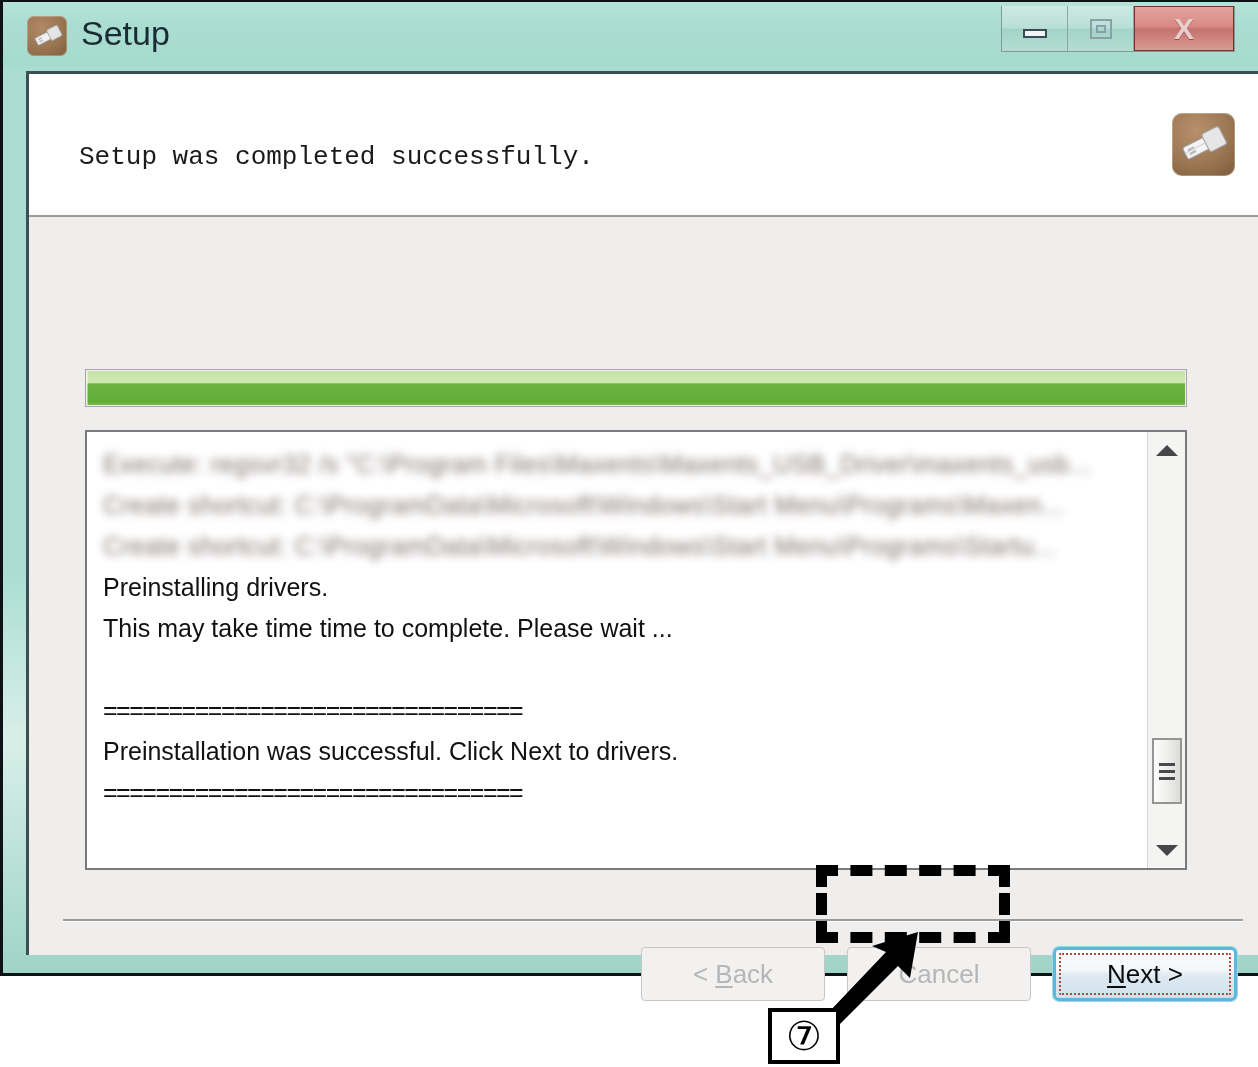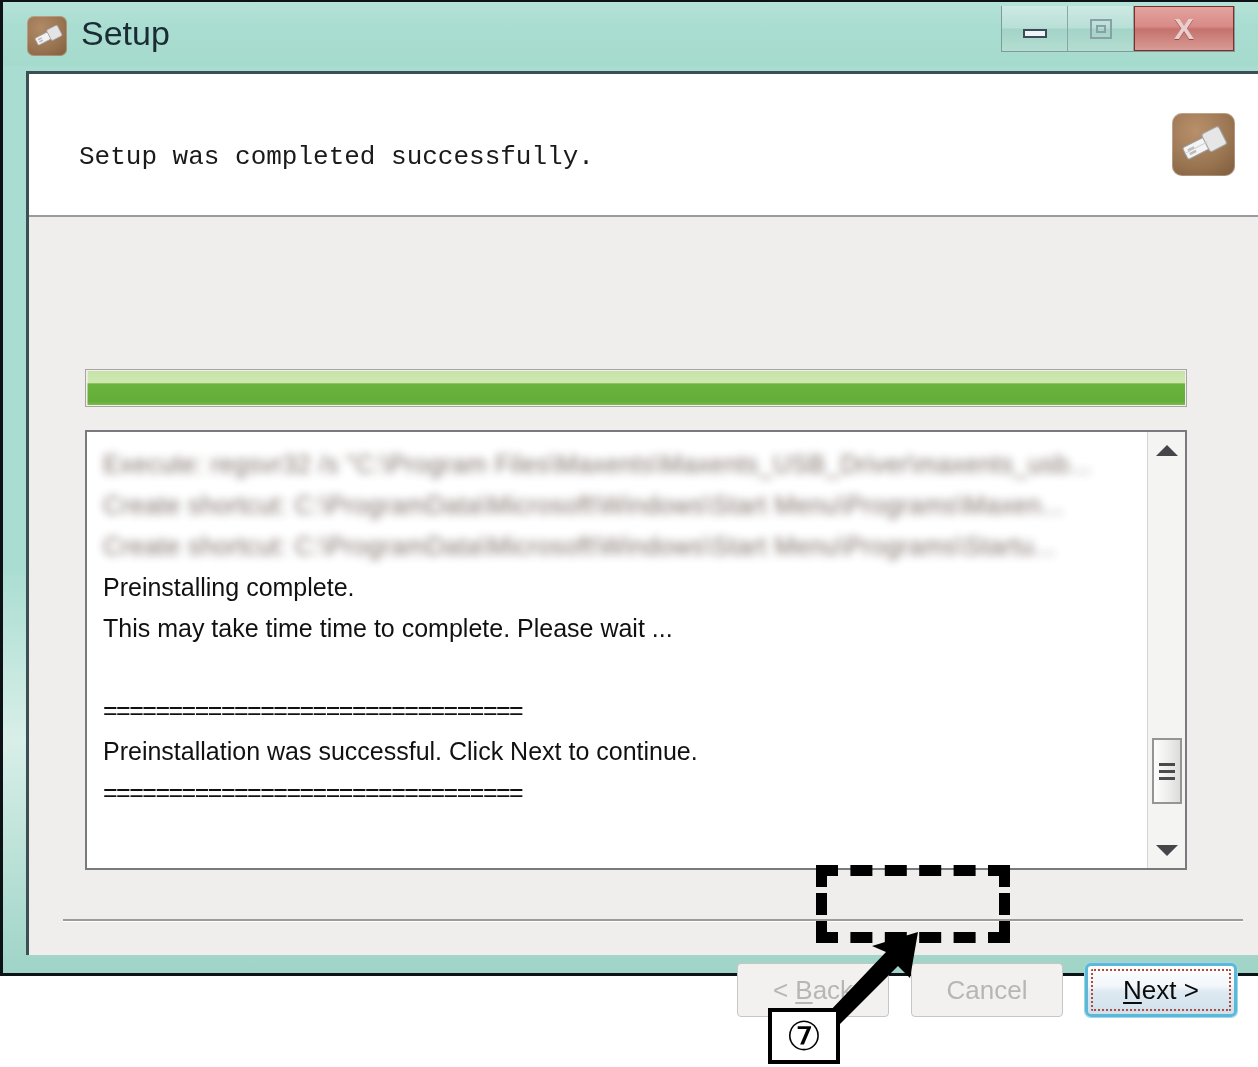--- a/index.html
+++ b/index.html
@@ -291,32 +291,31 @@
   }
 
   .buttons {
     position: absolute;
     right: 24px;
     top: 730px;
     display: flex;
     gap: 22px;
   }
   .btn {
-    width: 152px;
+    width: 184px;
     height: 54px;
     box-sizing: border-box;
     border: 1px solid #c6c6c6;
     border-radius: 4px;
     background: #f2f1ef;
     color: #b6b6b6;
     font-size: 26px;
     font-family: "Liberation Sans", sans-serif;
     display: flex; align-items: center; justify-content: center;
     white-space: nowrap;
-    margin-top: 16px;
   }
   .btn u { text-decoration: underline; text-underline-offset: 3px; }
   .btn.focused {
     position: relative;
     color: #0b0b0b;
     background: linear-gradient(to bottom, #fdfefe 0%, #f3f7fa 42%, #dfeaf2 52%, #cfe0ec 100%);
     border: 3px solid #5cb8d6;
     border-radius: 6px;
     box-shadow: 0 0 0 1px #9fd6e8;
   }
@@ -420,25 +419,25 @@
 
         <div class="progress-outer">
           <div class="progress-fill" style="width:100%"></div>
         </div>
 
         <div class="logbox">
           <div class="log-content">
             <div class="log-line redacted">Execute: regsvr32 /s "C:\Program Files\Maxents\Maxents_USB_Driver\maxents_usb...</div>
             <div class="log-line redacted">Create shortcut: C:\ProgramData\Microsoft\Windows\Start Menu\Programs\Maxen...</div>
             <div class="log-line redacted">Create shortcut: C:\ProgramData\Microsoft\Windows\Start Menu\Programs\Startu...</div>
-            <div class="log-line">Preinstalling complete.</div>
+            <div class="log-line">Preinstalling drivers.</div>
             <div class="log-line">This may take time time to complete. Please wait ...</div>
             <div class="log-line blank">&nbsp;</div>
             <div class="log-line rule">================================</div>
-            <div class="log-line">Preinstallation was successful. Click Next to continue.</div>
+            <div class="log-line">Preinstallation was successful. Click Next to drivers.</div>
             <div class="log-line rule">================================</div>
           </div>
 
           <div class="scrollbar">
             <div class="sb-arrow up">
               <span class="tri up"></span>
             </div>
             <div class="sb-thumb">
               <span class="sb-grip">
                   <i></i>

